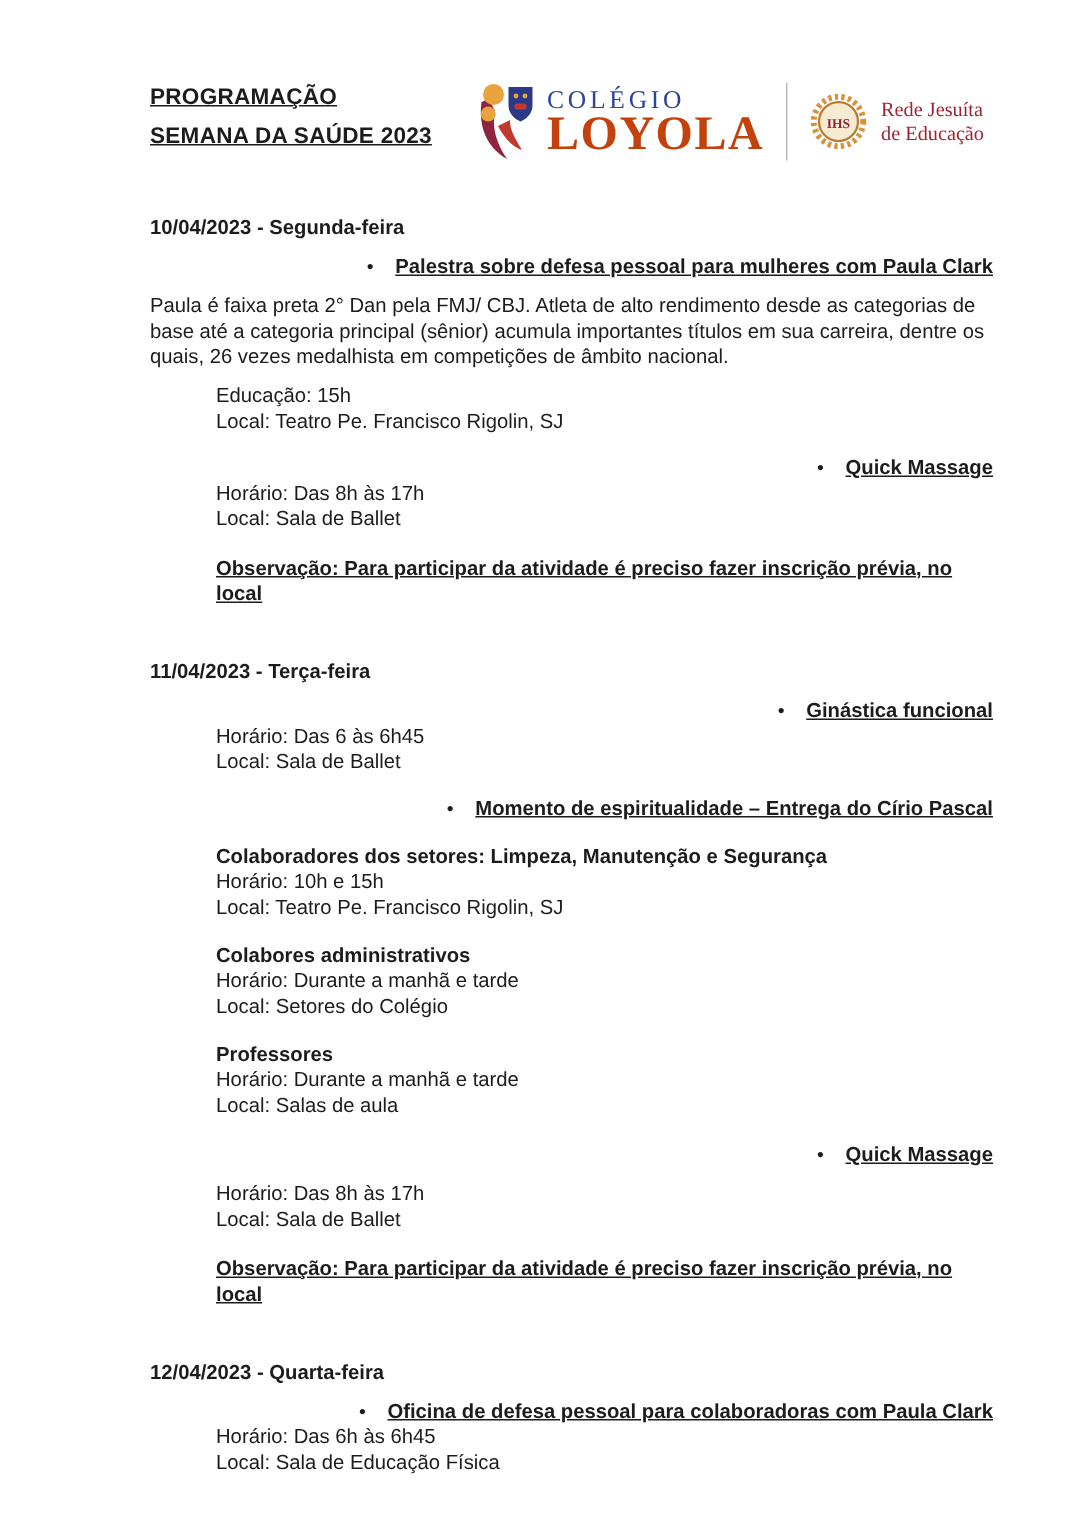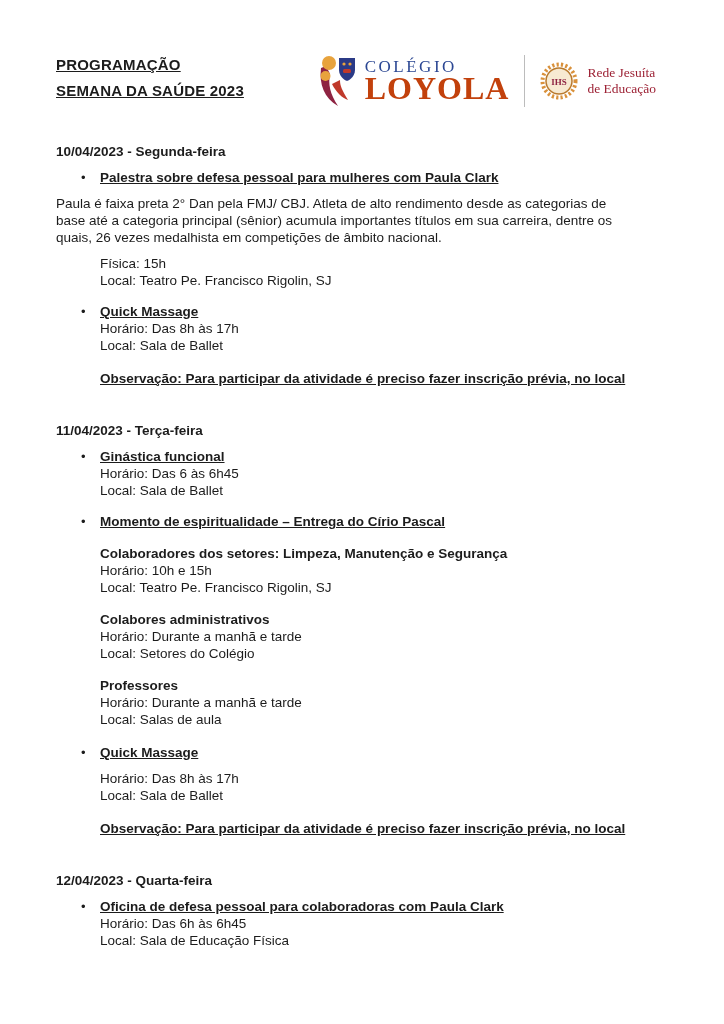--- a/index.html
+++ b/index.html
@@ -2,35 +2,35 @@
 <html><head>
 <meta charset="utf-8">
 <style>
   * { margin:0; padding:0; box-sizing:border-box; }
   html,body { background:#ffffff; }
   body {
     width:724px; height:1024px; overflow:hidden;
     font-family:"Liberation Sans","DejaVu Sans",sans-serif;
     color:#1c1c1c; font-size:13.5px; line-height:17px;
   }
-  .page { width:724px; height:780px; padding:52px 62px 0 56px; position:relative; background:#fff; }
+  .page { width:724px; height:780px; padding:52px 62px 0 100px; position:relative; background:#fff; }
 
   
   .header { display:flex; justify-content:space-between; align-items:flex-start; }
   .doc-title { font-weight:700; text-decoration:underline; font-size:15px; line-height:26px; letter-spacing:.2px; }
 
   .logo { display:flex; align-items:center; gap:9px; margin-top:2px; margin-right:6px; }
   .college-small { font-family:"Liberation Serif","DejaVu Serif",serif; font-size:17px; line-height:13px; letter-spacing:2.5px; color:#2b4793; }
   .college-large { font-family:"Liberation Serif","DejaVu Serif",serif; font-size:32px; line-height:30px; letter-spacing:1px; color:#c2410c; font-weight:600; }
   .logo-divider { width:1px; height:52px; background:#bcbcbc; margin:0 6px; }
   .network { font-family:"Liberation Serif","DejaVu Serif",serif; font-size:13.5px; line-height:16px; color:#9d2235; }
 
   
   .day-heading { font-size:13.5px; font-weight:700; }
-  .bullet-item { margin-left:25px; display:flex; }
+  .bullet-item { margin-left:25px; display:flex;justify-content:flex-end; }
   .bullet-item::before { content:"•"; width:19px; flex:0 0 19px; font-size:13px; }
   .item-title { font-weight:700; text-decoration:underline; }
   .para { max-width:578px; }
   .details { margin-left:44px; }
   .group { margin-left:44px; }
   .group-subtitle { font-weight:700;margin-top:15px; }
   .note { margin-left:44px; font-weight:700; text-decoration:underline; }
 
   
   .gap-sm { margin-top:9px; }
@@ -78,21 +78,21 @@
   </div>
 
   <section>
     <h2 class="day-heading gap-section">10/04/2023 - Segunda-feira</h2>
 
     <div class="bullet-item gap-sm">
       <span class="item-title">Palestra sobre defesa pessoal para mulheres com Paula Clark</span>
     </div>
     <p class="para gap-sm">Paula é faixa preta 2° Dan pela FMJ/ CBJ. Atleta de alto rendimento desde as categorias de base até a categoria principal (sênior) acumula importantes títulos em sua carreira, dentre os quais, 26 vezes medalhista em competições de âmbito nacional.</p>
     <div class="details gap-sm">
-      <div>Física: 15h</div>
+      <div>Educação: 15h</div>
       <div>Local: Teatro Pe. Francisco Rigolin, SJ</div>
     </div>
 
     <div class="bullet-item gap-md">
       <span class="item-title">Quick Massage</span>
     </div>
     <div class="details">
       <div>Horário: Das 8h às 17h</div>
       <div>Local: Sala de Ballet</div>
     </div>

